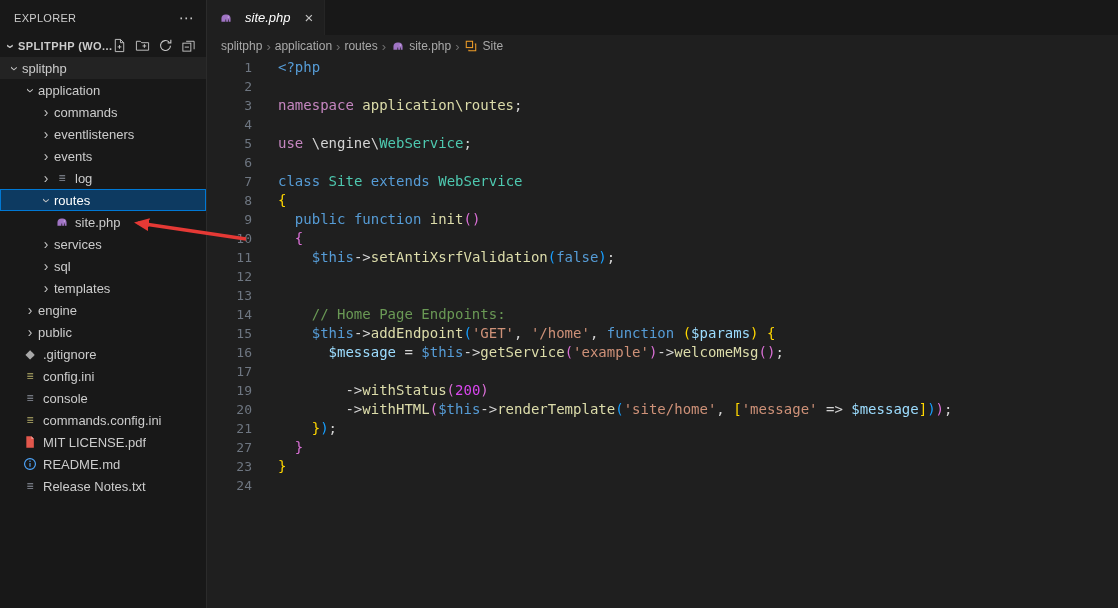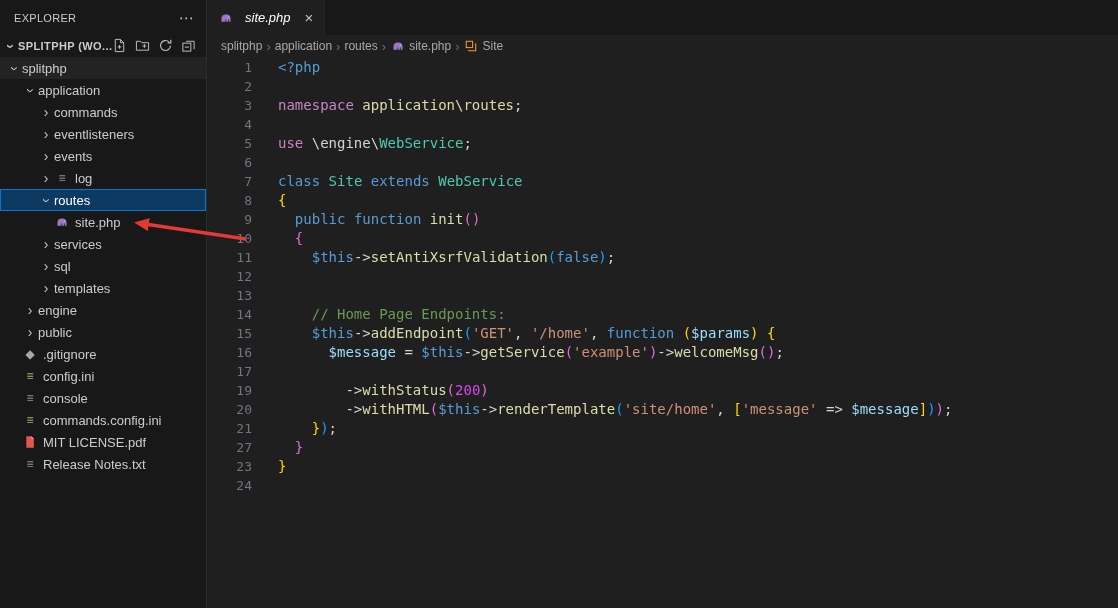--- a/index.html
+++ b/index.html
@@ -160,20 +160,30 @@
           <span class="lbl">commands.config.ini</span>
         </div>
         <div class="row" style="padding-left: 22px;">
           <span class="fic">
             <svg viewBox="0 0 16 16">
               <path fill="#e2574c" d="M3.8 1.3h5.8l2.8 2.9v10.5H3.8z"></path>
               <path fill="#f2aaa2" d="M9.6 1.3l2.8 2.9H9.6z"></path>
             </svg>
           </span>
           <span class="lbl">MIT LICENSE.pdf</span>
+        </div>
+        <div class="row" style="padding-left: 22px;">
+          <span class="fic">
+            <svg viewBox="0 0 16 16">
+              <circle cx="8" cy="8" r="6.2" fill="none" stroke="#4fa8ff" stroke-width="1.3"></circle>
+              <rect x="7.35" y="6.9" width="1.3" height="4.2" fill="#4fa8ff"></rect>
+              <circle cx="8" cy="4.9" r=".85" fill="#4fa8ff"></circle>
+            </svg>
+          </span>
+          <span class="lbl">README.md</span>
         </div>
         <div class="row" style="padding-left: 22px;">
           <span class="fic" style="color: rgb(141, 147, 158);">≡</span>
           <span class="lbl">Release Notes.txt</span>
         </div>
       </div>
   </aside>
 
   <main class="main">
     <div class="tabbar">

